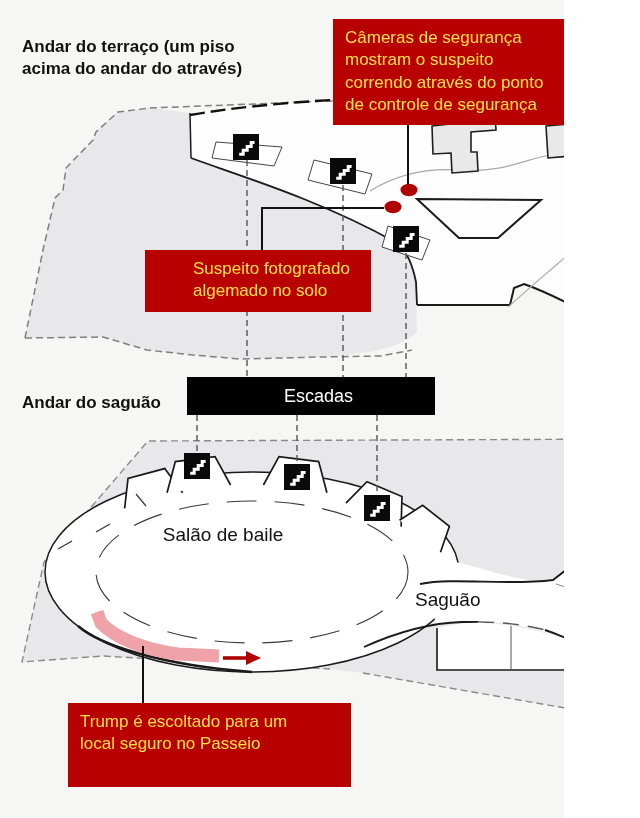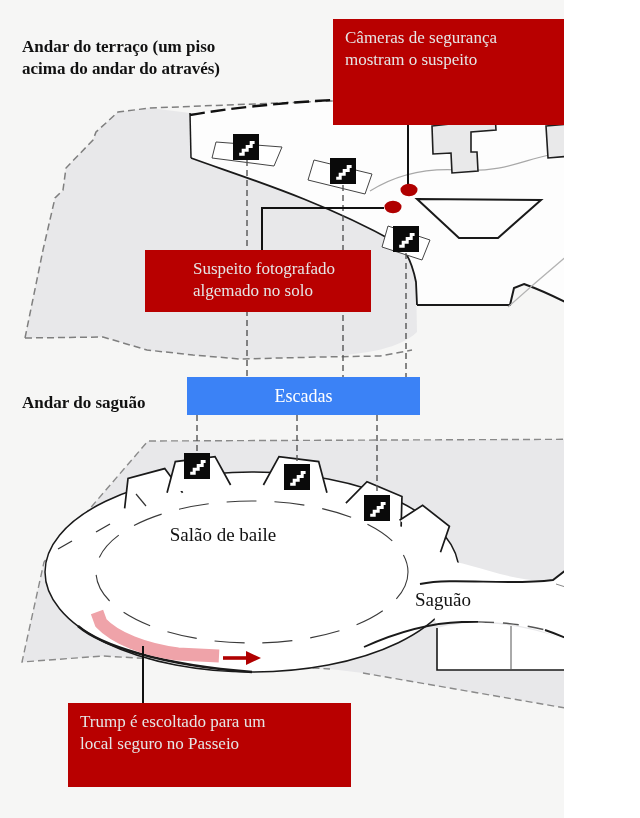--- a/index.html
+++ b/index.html
@@ -1,32 +1,32 @@
 <!DOCTYPE html>
 <html><head>
 <meta charset="utf-8">
 <style>
   html,body{margin:0;padding:0;}
   .canvas{
     position:relative;width:564px;height:818px;overflow:hidden;
     background:#f6f6f5;
-    font-family:Liberation Serif, serif;
+    font-family:Liberation Sans, sans-serif;
     color:#111;
   }
   .map{position:absolute;left:0;top:0;}
   .overlay{position:absolute;}
   .floor-label{font-weight:bold;font-size:17px;line-height:1.28;color:#111;}
   .callout{
-    background:#b80000;color:#e5e5e5;font-size:17px;line-height:1.31;
+    background:#b80000;color:#fde047;font-size:17px;line-height:1.31;
     padding:8px 12px;box-sizing:border-box;
   }
   .callout div{white-space:nowrap;}
   .stairs-bar{
-    background:#3b82f6;color:#fff;font-size:18px;
-    display:flex;align-items:center;justify-content:center;
+    background:#000000;color:#fff;font-size:18px;
+    display:flex;align-items:center;justify-content:center;padding-left:15px;
   }
   .map-label{font-size:19px;color:#111;}
 </style>
 </head>
 <body>
 
 <div class="canvas">
 
   <svg class="map" width="640" height="818" viewBox="0 0 640 818">
     <defs>
@@ -165,20 +165,22 @@
   </svg>
 
   <div class="overlay floor-label" style="left:22px;top:36px;">
     <div>Andar do terraço (um piso</div>
     <div>acima do andar do através)</div>
   </div>
 
   <div class="overlay callout" style="left:333px;top:19px;width:279px;height:106px;">
     <div>Câmeras de segurança</div>
     <div>mostram o suspeito</div>
+    <div>correndo através do ponto</div>
+    <div>de controle de segurança</div>
   </div>
 
   <div class="overlay callout" style="left:145px;top:250px;width:226px;height:62px;padding-left:48px;">
     <div>Suspeito fotografado</div>
     <div>algemado no solo</div>
   </div>
 
   <div class="overlay stairs-bar" style="left:187px;top:377px;width:233px;height:38px;">
     <span>Escadas</span>
   </div>

